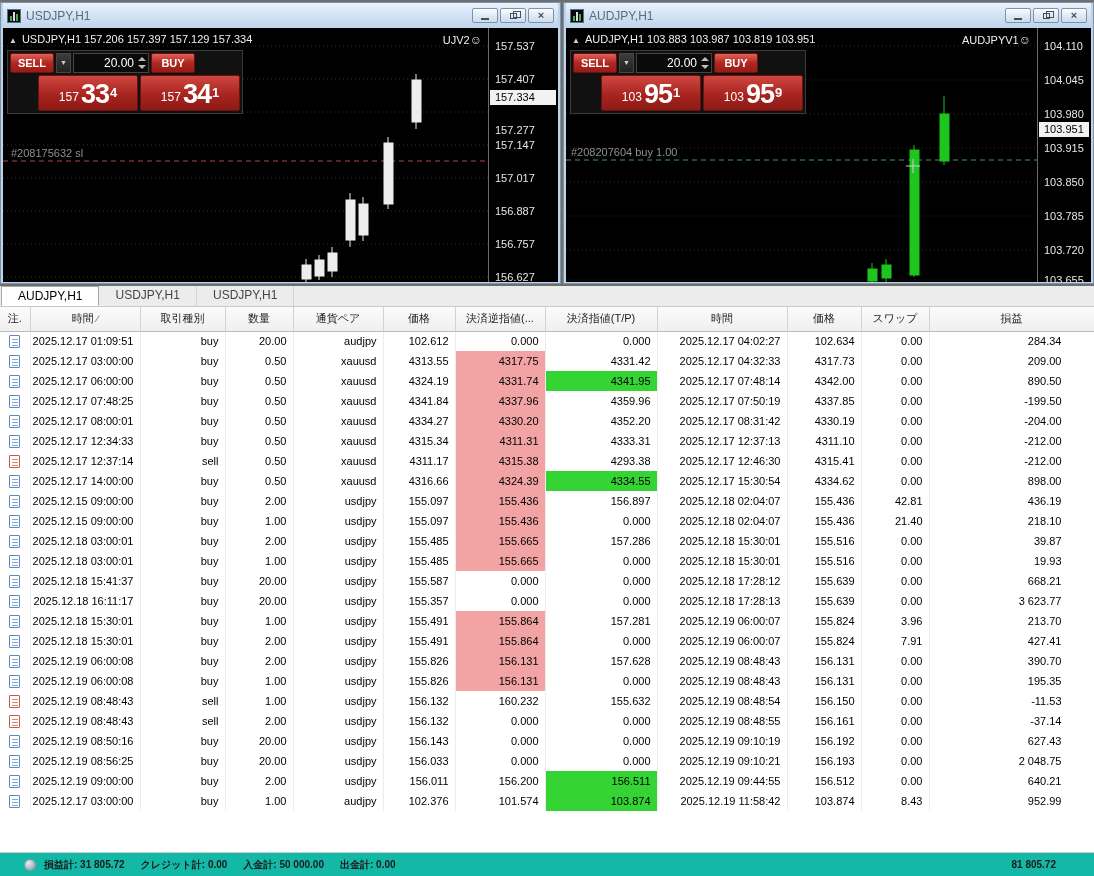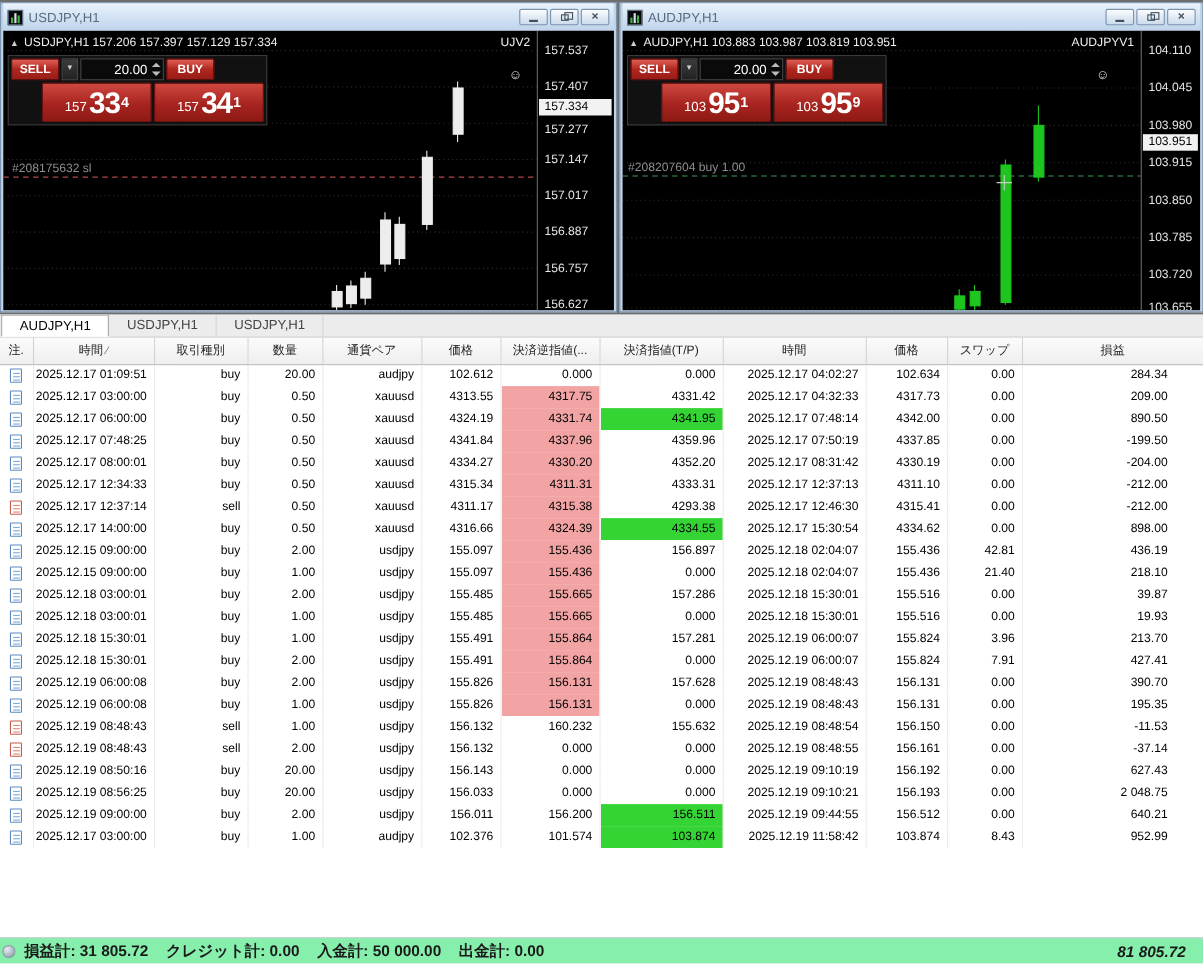--- a/index.html
+++ b/index.html
@@ -25,21 +25,21 @@
   .glyph-min { width:8px; height:2px; background:#41505f; margin-top:6px; }
   .glyph-restore { width:7px; height:6px; border:1px solid #41505f; background:transparent; position:relative; }
   .glyph-restore::before { content:""; position:absolute; left:2px; top:-3px; width:6px; height:5px; border:1px solid #41505f; }
   .glyph-close { font-size:11px; font-weight:bold; color:#41505f; }
 
   .chart-client { position:relative; height:254px; background:#000; overflow:hidden; }
   .plot-svg { position:absolute; left:0; top:0; }
 
   .info-line { position:absolute; left:6px; top:5px; font-size:11px; color:#efefef; white-space:nowrap; z-index:5; }
   .info-line .tgl { font-size:8px; color:#d0d0d0; margin-right:5px; }
-  .ea-label { position:absolute; top:5px; font-size:11px; color:#efefef; white-space:nowrap; z-index:5; display:flex; align-items:center; gap:16px;flex-direction:column; }
+  .ea-label { position:absolute; top:5px; font-size:11px; color:#efefef; white-space:nowrap; z-index:5; display:flex; align-items:center; gap:0; }
   .cw-left  .ea-label { right:76px; }
   .cw-right .ea-label { right:60px; }
   .ea-smiley { font-size:12px; color:#e8e8e8; }
 
   
   .ocp { position:absolute; left:4px; top:22px; z-index:6; background:rgba(18,18,18,.92); border:1px solid #3a3a3a; padding:2px; }
   .ocp-row1 { display:flex; gap:2px; margin-bottom:2px; }
   .btn-sm { width:44px; height:20px; border:1px solid #6d1010; border-radius:2px; color:#fff; font-size:11px; font-weight:bold;
     background:linear-gradient(#e06058,#b02820 50%,#981c16); text-align:center; }
   .ocp-dd { width:15px; height:20px; border:1px solid #444; background:linear-gradient(#3c3c3c,#222); color:#cfcfcf; font-size:7px; text-align:center; line-height:18px; }
@@ -87,25 +87,25 @@
   .hist td.pink { background:#f2a3a3; }
   .hist td.green { background:#35d435; }
   .hist td.c-profit { padding-right:32px;margin-top:17px; }
   .sort-mark { color:#666; font-size:10px; margin-left:3px; }
   .doc { display:inline-block; width:11px; height:13px; background:#fdfdfd; border:1px solid #5b87c5; border-radius:1px; position:relative; vertical-align:middle; }
   .doc::before { content:""; position:absolute; left:2px; top:3px; width:6px; height:1px; background:#7fa9d8; box-shadow:0 3px 0 #7fa9d8, 0 6px 0 #7fa9d8; }
   .doc.sell { border-color:#c55b4b; }
   .doc.sell::before { background:#dd8877; box-shadow:0 3px 0 #dd8877, 0 6px 0 #dd8877; }
 
   
-  .status-bar { position:absolute; left:0; top:852px; width:1094px; height:24px; background:#86efac;
-    border-top:1px solid #cfcfcf; display:flex; align-items:center; font-size:14px; font-weight:bold; color:#1a1a1a; padding:0 2px; }
+  .status-bar { position:absolute; left:0; top:852px; width:1094px; height:24px; background:#14b8a6;
+    border-top:1px solid #cfcfcf; display:flex; align-items:center; font-size:10px; font-weight:bold; color:#1a1a1a; padding:0 24px; }
   .conn-icon { width:12px; height:12px; border-radius:50%; background:radial-gradient(circle at 35% 30%, #e8eef2, #9fb0ba 70%, #7c8d98); border:1px solid #8a9aa5; margin-right:8px; }
   .stat-item { margin-right:16px; white-space:nowrap; }
-  .stat-balance { margin-left:auto; padding-right:14px;font-style:italic; }
+  .stat-balance { margin-left:auto; padding-right:14px; }
 </style>
 </head>
 <body>
 
 <div id="app">
 
   <div class="mdi">
 
     <div class="chart-window cw-left">
       <div class="titlebar">
@@ -188,21 +188,21 @@
                 <span class="px-sup">1</span>
             </button>
           </div>
         </div>
 
         <div class="order-label">#208175632 sl</div>
 
         <div class="price-axis">
           <div class="axis-label" style="top:12px">157.537</div>
           <div class="axis-label" style="top:45px">157.407</div>
-          <div class="axis-label" style="top:84px">157.277</div>
+          <div class="axis-label" style="top:96px">157.277</div>
           <div class="axis-label" style="top:111px">157.147</div>
           <div class="axis-label" style="top:144px">157.017</div>
           <div class="axis-label" style="top:177px">156.887</div>
           <div class="axis-label" style="top:210px">156.757</div>
           <div class="axis-label" style="top:243px">156.627</div>
           <div class="px-box" style="top:62px">157.334</div>
         </div>
       </div>
     </div>
 
@@ -506,20 +506,48 @@
             <td class="num">155.485</td>
             <td class="num pink">155.665</td>
             <td class="num">0.000</td>
             <td class="num">2025.12.18 15:30:01</td>
             <td class="num">155.516</td>
             <td class="num">0.00</td>
             <td class="num c-profit">19.93</td>
           </tr>
           <tr>
             <td class="c-ic"><span class="doc "></span></td>
+            <td class="num">2025.12.18 15:41:37</td>
+            <td class="num">buy</td>
+            <td class="num">20.00</td>
+            <td class="num">usdjpy</td>
+            <td class="num">155.587</td>
+            <td class="num">0.000</td>
+            <td class="num">0.000</td>
+            <td class="num">2025.12.18 17:28:12</td>
+            <td class="num">155.639</td>
+            <td class="num">0.00</td>
+            <td class="num c-profit">668.21</td>
+          </tr>
+          <tr>
+            <td class="c-ic"><span class="doc "></span></td>
+            <td class="num">2025.12.18 16:11:17</td>
+            <td class="num">buy</td>
+            <td class="num">20.00</td>
+            <td class="num">usdjpy</td>
+            <td class="num">155.357</td>
+            <td class="num">0.000</td>
+            <td class="num">0.000</td>
+            <td class="num">2025.12.18 17:28:13</td>
+            <td class="num">155.639</td>
+            <td class="num">0.00</td>
+            <td class="num c-profit">3 623.77</td>
+          </tr>
+          <tr>
+            <td class="c-ic"><span class="doc "></span></td>
             <td class="num">2025.12.18 15:30:01</td>
             <td class="num">buy</td>
             <td class="num">1.00</td>
             <td class="num">usdjpy</td>
             <td class="num">155.491</td>
             <td class="num pink">155.864</td>
             <td class="num">157.281</td>
             <td class="num">2025.12.19 06:00:07</td>
             <td class="num">155.824</td>
             <td class="num">3.96</td>

